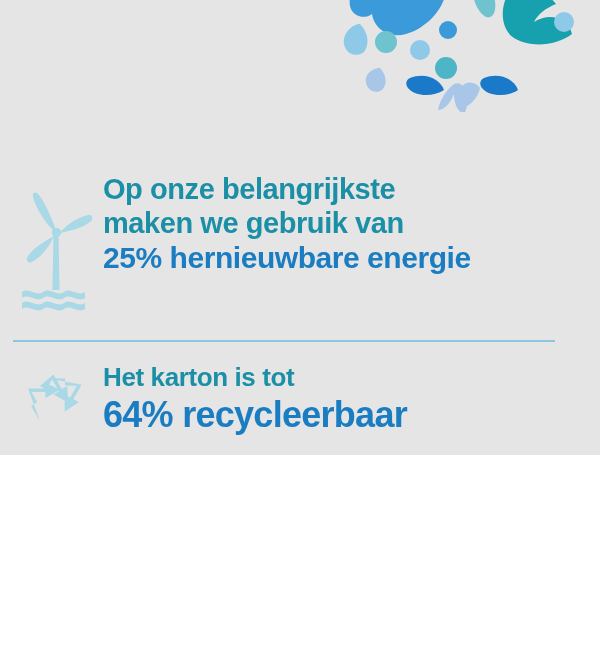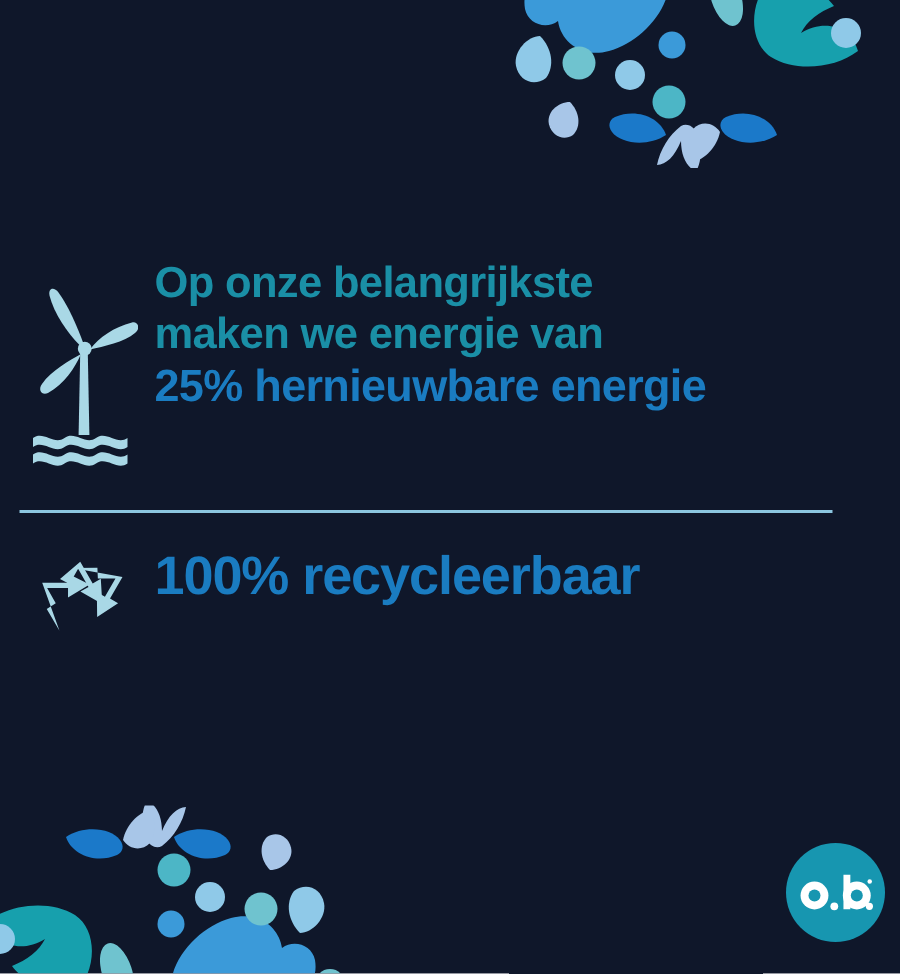--- a/index.html
+++ b/index.html
@@ -6,22 +6,22 @@
     margin: 0;
     padding: 0;
     background: #ffffff;
   }
   body {
     font-family: "Liberation Sans", sans-serif;
   }
   .poster {
     position: relative;
     width: 600px;
-    height: 649px;
-    background: #0f172a;
+    height: 455px;
+    background: #e5e5e5;
     overflow: hidden;
   }
 
   
   .ornament {
     position: absolute;
     pointer-events: none;
   }
   .ornament-top {
     top: -118px;
@@ -200,42 +200,43 @@
         <path d="M34 50 C27 54 14 61 8 70 C5 74 8 78 12 76 C23 70 30 59 34 50 Z" fill="#a9d8e6"></path>
 
         <circle cx="36.5" cy="46.5" r="4.6" fill="#a9d8e6"></circle>
 
         <path d="M2 106 C9 101 16 111 23 106 C30 101 37 111 44 106 C51 101 58 111 65 106 L65 112 C58 117 51 107 44 112 C37 117 30 107 23 112 C16 117 9 107 2 112 Z" fill="#a9d8e6"></path>
         <path d="M2 117 C9 112 16 122 23 117 C30 112 37 122 44 117 C51 112 58 122 65 117 L65 123 C58 128 51 118 44 123 C37 128 30 118 23 123 C16 128 9 118 2 123 Z" fill="#a9d8e6"></path>
       </svg>
     </div>
     <div class="copy">
       <p class="headline line-teal">Op onze belangrijkste</p>
-      <p class="headline line-teal">maken we energie van</p>
+      <p class="headline line-teal">maken we gebruik van</p>
       <p class="headline line-blue">25% hernieuwbare energie</p>
     </div>
   </div>
 
   <div class="divider"></div>
 
   <div class="row row-recycle">
     <div class="icon-slot recycle">
       <svg width="68" height="68" viewBox="0 0 68 68" xmlns="http://www.w3.org/2000/svg">
         <g fill="#a9d8e6">
 
           <path d="M31.5 6.5 L39.8 21 L45.2 17.9 L46.2 34.6 L31.6 26.4 L37.0 23.3 L30.1 11.2 L24.3 21.3 L18.0 18.0 Z"></path>
 
           <path d="M58.2 38.9 L49.9 53.5 L43.6 50.2 L37.6 60.3 L30.7 48.2 L36.1 45.1 L21.5 36.9 L22.5 53.6 L27.9 50.5 L36.2 64.9 Z" transform="rotate(120 34 34)"></path>
 
           <path d="M58.2 38.9 L49.9 53.5 L43.6 50.2 L37.6 60.3 L30.7 48.2 L36.1 45.1 L21.5 36.9 L22.5 53.6 L27.9 50.5 L36.2 64.9 Z" transform="rotate(240 34 34)"></path>
         </g>
       </svg>
     </div>
     <div class="copy">
-      <p class="headline recycle-big">100% recycleerbaar</p>
+      <p class="headline recycle-small">Het karton is tot</p>
+      <p class="headline recycle-big">64% recycleerbaar</p>
     </div>
   </div>
 
   <div class="ornament ornament-bottom">
     <svg viewBox="0 0 330 225" xmlns="http://www.w3.org/2000/svg">
       <path d="M16 60 C28 40 56 36 72 50 C64 54 58 62 56 70 C72 60 92 64 100 80 C84 94 56 98 38 88 C24 80 16 70 16 60 Z" fill="#17a0ad"></path>
       <path d="M230 8 C252 -4 284 0 298 18 C310 34 304 54 286 60 C268 66 252 58 244 46 C240 58 226 64 216 56 C206 48 210 28 230 8 Z" fill="#3b9ad9"></path>
       <path d="M94 94 C106 76 132 74 140 90 C148 74 172 78 176 96 C180 120 158 144 136 150 C118 155 104 144 102 130 C94 136 82 132 80 122 C78 110 84 102 94 94 Z" fill="#3b9ad9"></path>
       <g transform="translate(196,56)">
         <g fill="#17a0ad">

